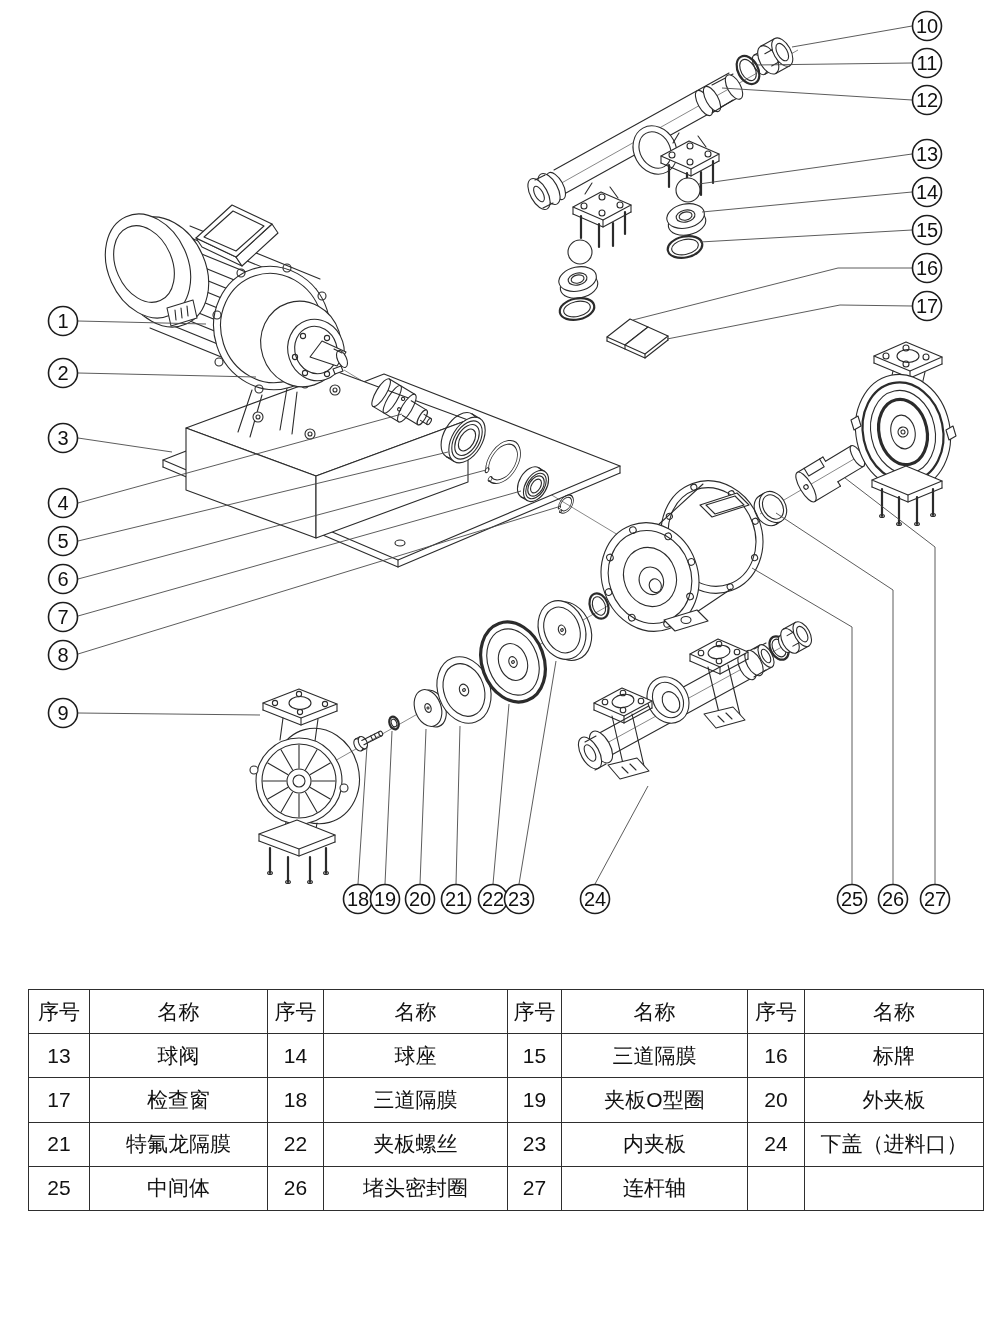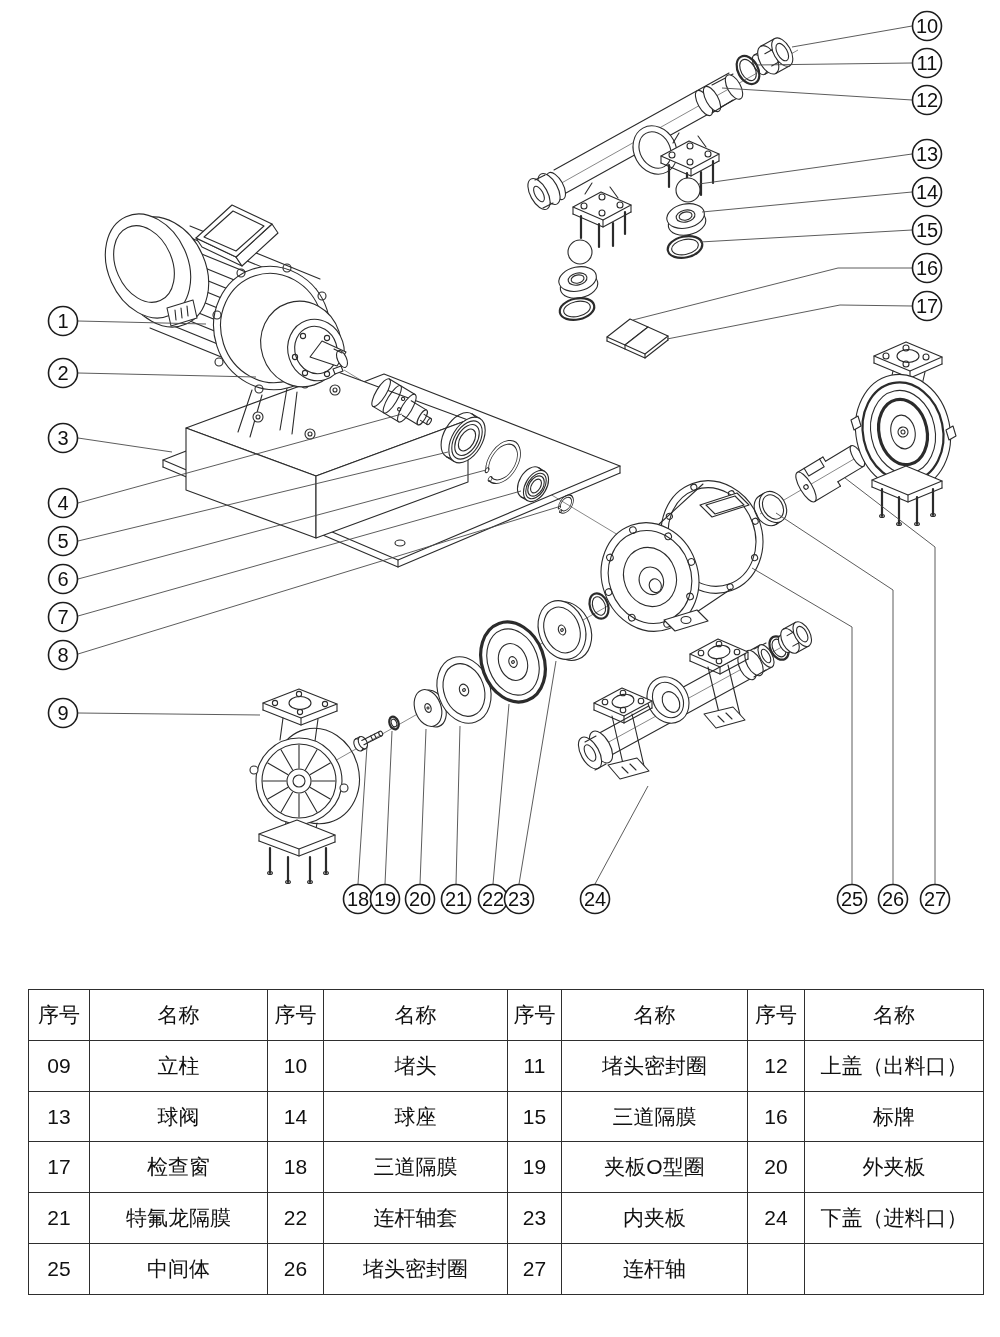--- a/index.html
+++ b/index.html
@@ -6,21 +6,21 @@
   .page{position:relative;width:1000px;height:1337px;background:#fff;overflow:hidden;
         font-family:"Liberation Sans",sans-serif;}
   svg{position:absolute;left:0;top:0;}
   svg .p{stroke:#2b2b2b;fill:none;stroke-width:1.1;stroke-linejoin:round;stroke-linecap:round;}
   svg .f{stroke:#2b2b2b;fill:#ffffff;stroke-width:1.1;stroke-linejoin:round;}
   svg .w2{stroke-width:2.2;} svg .w3{stroke-width:3.2;}
   svg .ax{stroke:#6a6a6a;stroke-width:0.8;fill:none;}
   svg .ld{stroke:#4a4a4a;stroke-width:0.9;fill:none;}
   svg .callout circle{fill:#fff;stroke:#1d1d1d;stroke-width:1.6;}
   svg .callout text{fill:#111;stroke:none;font:20px "Liberation Sans",sans-serif;text-anchor:middle;}
-  table.parts{position:absolute;left:28px;top:989px;width:955px;height:306px;
+  table.parts{position:absolute;left:28px;top:989px;width:955px;height:222px;
       border-collapse:collapse;table-layout:fixed;background:#fff;}
   table.parts td,table.parts th{border:1.6px solid #2e2e2e;text-align:center;vertical-align:middle;
       font-family:"Liberation Sans",sans-serif;font-size:21px;color:#111;font-weight:normal;
       padding:0;white-space:nowrap;overflow:hidden;}
 </style>
 </head>
 <body>
 
 <div class="page">
 <svg width="1000" height="960" viewBox="0 0 1000 960">
@@ -676,30 +676,20 @@
     <th>序号</th>
     <th>名称</th>
     <th>序号</th>
     <th>名称</th>
     <th>序号</th>
     <th>名称</th>
     <th>序号</th>
     <th>名称</th>
   </tr>
   <tr>
-    <td>09</td>
-    <td>立柱</td>
-    <td>10</td>
-    <td>堵头</td>
-    <td>11</td>
-    <td>堵头密封圈</td>
-    <td>12</td>
-    <td>上盖（出料口）</td>
-  </tr>
-  <tr>
     <td>13</td>
     <td>球阀</td>
     <td>14</td>
     <td>球座</td>
     <td>15</td>
     <td>三道隔膜</td>
     <td>16</td>
     <td>标牌</td>
   </tr>
   <tr>
@@ -709,21 +699,21 @@
     <td>三道隔膜</td>
     <td>19</td>
     <td>夹板O型圈</td>
     <td>20</td>
     <td>外夹板</td>
   </tr>
   <tr>
     <td>21</td>
     <td>特氟龙隔膜</td>
     <td>22</td>
-    <td>连杆轴套</td>
+    <td>夹板螺丝</td>
     <td>23</td>
     <td>内夹板</td>
     <td>24</td>
     <td>下盖（进料口）</td>
   </tr>
   <tr>
     <td>25</td>
     <td>中间体</td>
     <td>26</td>
     <td>堵头密封圈</td>

